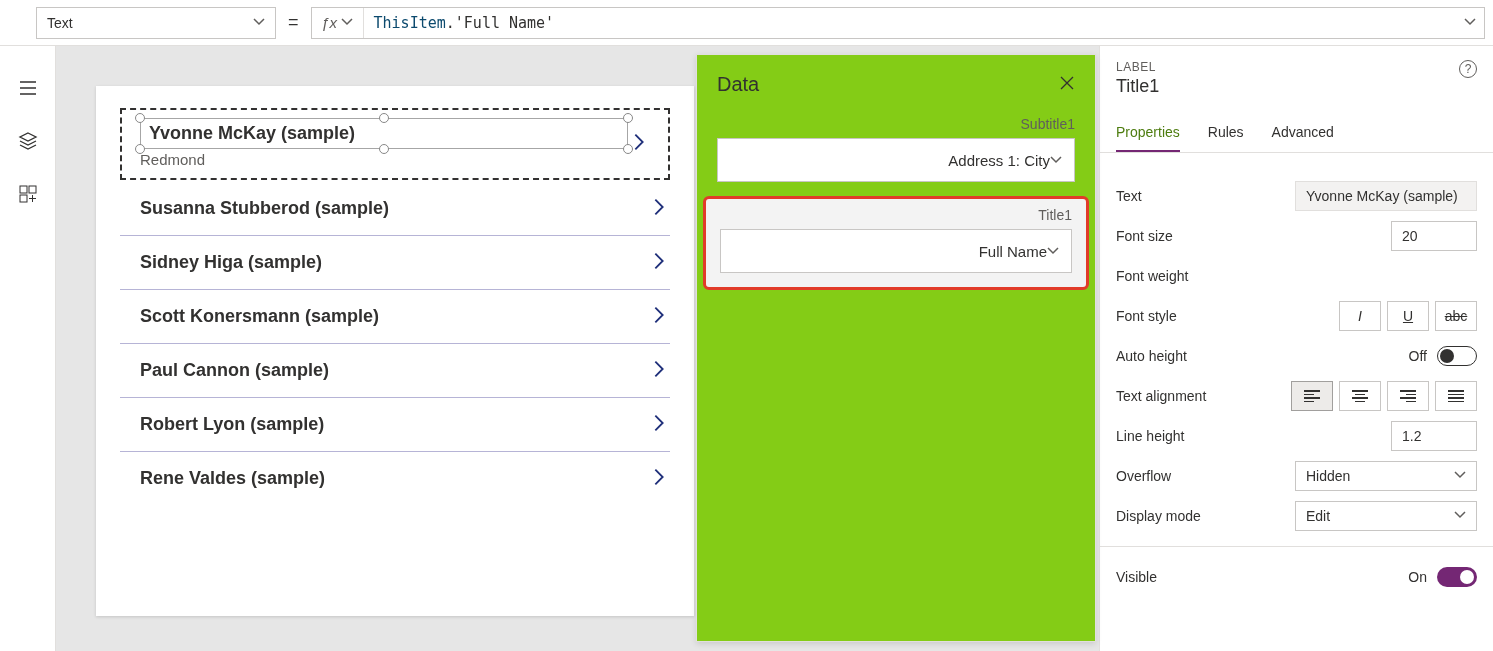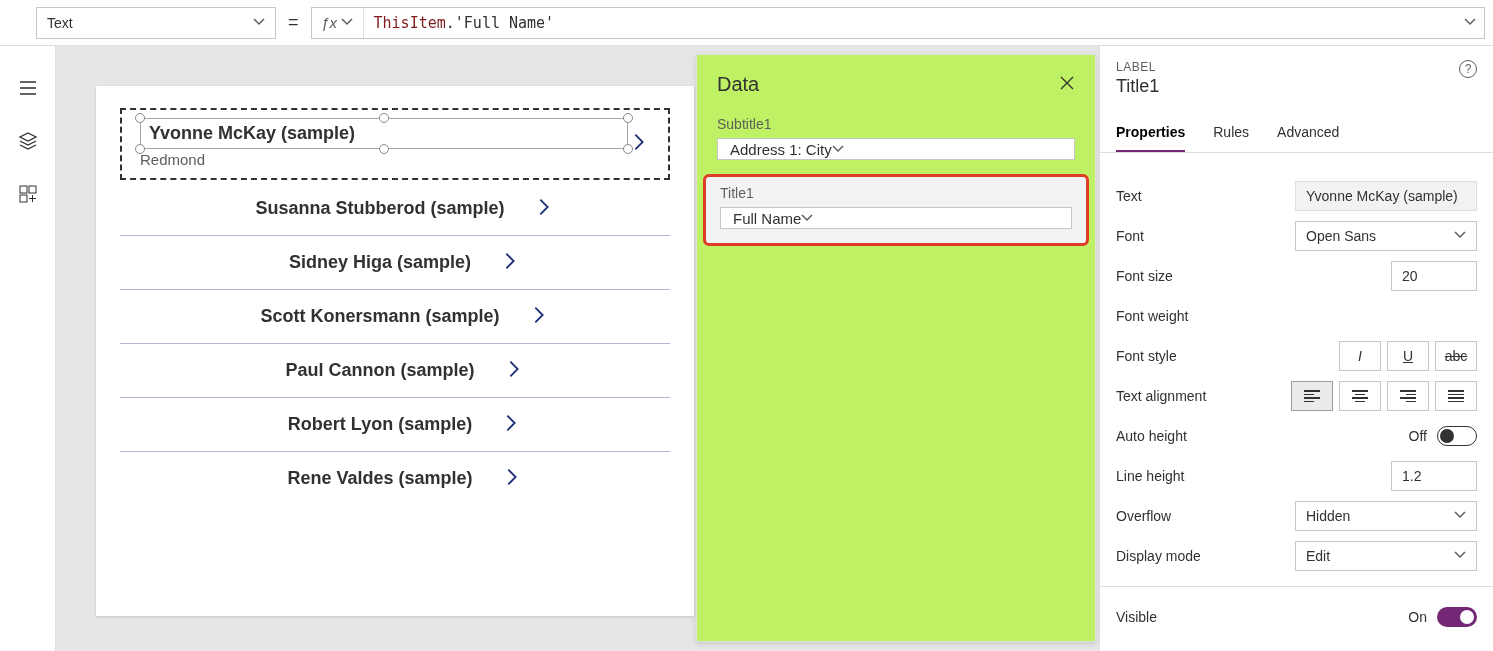--- a/index.html
+++ b/index.html
@@ -5,62 +5,62 @@
   * { box-sizing: border-box; margin: 0; padding: 0; }
   body { font-family: "Segoe UI", Arial, sans-serif; font-size: 14px; color: #323130; background: #fff; width:1493px; height:651px; overflow:hidden; }
 
   
   .formula-bar { display:flex; align-items:center; height:46px; border-bottom:1px solid #e1dfdd; padding:0 8px 0 36px; gap:8px; }
   .prop-select { width:240px; height:32px; border:1px solid #c8c6c4; display:flex; align-items:center; justify-content:space-between; padding:0 10px; background:#fff; }
   .eq { font-size:18px; color:#323130; padding:0 4px; }
   .fx-box { display:flex; align-items:center; height:32px; border:1px solid #c8c6c4; flex:1; background:#fff;justify-content:flex-end; }
   .fx-lbl { width:52px; display:flex; align-items:center; justify-content:center; gap:4px; border-right:1px solid #e1dfdd; height:100%; font-style:italic; color:#605e5c; font-size:15px;}
   .fx-input { flex:1; font-family: Consolas, monospace; font-size:15px; padding:0 10px; white-space:pre;}
-  .tok-kw { color:#7f1d1d; }
+  .tok-kw { color:#0c4a6e; }
   .fx-chevron { width:28px; text-align:center; color:#605e5c; }
 
   
   .main { display:flex; height:605px; }
   .rail { width:56px; border-right:1px solid #e1dfdd; display:flex; flex-direction:column; align-items:center; gap:28px; padding-top:32px; color:#323130; font-size:18px;}
   .rail svg { width:20px; height:20px; }
 
   .canvas-wrap { flex:1; background:#e6e6e6; position:relative; padding:40px 0 0 40px; }
   .canvas { background:#fff; width:598px; height:530px; box-shadow:0 1px 3px rgba(0,0,0,0.15); padding:22px 24px; }
 
-  .g-item { border-bottom:1px solid #b6b4d6; padding:14px 0 14px 20px; display:flex; align-items:center; justify-content:center;gap:28px; }
+  .g-item { border-bottom:1px solid #b6b4d6; padding:14px 0 14px 20px; display:flex; align-items:center; justify-content:space-between;gap:28px; }
   .g-item:last-child { border-bottom:none;}
   .g-title { font-size:18px; font-weight:600; color:#323130; }
   .g-sub { font-size:15px; color:#605e5c; margin-top:2px;}
   .g-chevron svg { width:22px; height:22px; stroke:#1f2f7a; fill:none;}
 
   .selected-box { border:2px dashed #323130; padding:8px 18px 10px 18px; margin-bottom:2px; position:relative; }
   .selected-inner { border:1px solid #a6a6a6; padding:4px 8px; position:relative;}
   .handle { width:10px; height:10px; background:#fff; border:1px solid #888; border-radius:50%; position:absolute;}
   .h-tl{top:-6px;left:-6px;} .h-tm{top:-6px;left:50%;margin-left:-5px;} .h-tr{top:-6px;right:-6px;}
   .h-bl{bottom:-6px;left:-6px;} .h-bm{bottom:-6px;left:50%;margin-left:-5px;} .h-br{bottom:-6px;right:-6px;}
 
   
-  .data-pane { position:absolute; top:8px; left:640px; width:400px; height:588px; background:#bef264; border:1px solid #e1dfdd; box-shadow:0 2px 6px rgba(0,0,0,0.12); }
+  .data-pane { position:absolute; top:8px; left:640px; width:400px; height:588px; background:#84cc16; border:1px solid #e1dfdd; box-shadow:0 2px 6px rgba(0,0,0,0.12); }
   .data-head { display:flex; align-items:center; justify-content:space-between; padding:18px 20px 14px 20px; }
   .data-head h3{ font-size:20px; font-weight:400; }
   .d-close svg{width:16px;height:16px;}
   .d-group { padding:6px 20px 14px 20px; }
   .d-group.hl { border:3px solid #e13b29; border-radius:6px; margin:0 6px; padding:8px 14px 14px 14px; background:#f3f3f3;}
-  .d-label { font-size:14px; color:#605e5c; margin-bottom:6px;}
-  .d-select { height:22px; border:1px solid #c8c6c4; background:#fff; display:flex; align-items:center; justify-content:flex-start; padding:0 12px; font-size:15px;}
+  .d-label { font-size:14px; color:#605e5c; margin-bottom:6px;text-align:right;}
+  .d-select { height:44px; border:1px solid #c8c6c4; background:#fff; display:flex; align-items:center; justify-content:flex-end; padding:0 12px; font-size:15px;}
 
   
   .propspane { width:394px; border-left:1px solid #e1dfdd; display:flex; flex-direction:column;gap:11px; }
   .pp-head { padding:14px 16px 0 16px; display:flex; justify-content:space-between; align-items:flex-start;}
   .pp-type { font-size:12px; color:#605e5c; letter-spacing:0.5px;}
   .pp-name { font-size:18px; color:#323130; margin-top:2px;}
   .help-icon { width:18px;height:18px;border:1px solid #605e5c;border-radius:50%;font-size:12px;display:flex;align-items:center;justify-content:center;color:#605e5c;}
   .pp-tabs { display:flex; gap:28px; padding:16px 16px 0 16px; border-bottom:1px solid #e1dfdd;}
   .pp-tab { font-size:14px; color:#323130; padding-bottom:10px; }
-  .pp-tab.active { font-weight:700; border-bottom:2px solid #742774; color:#000000;}
+  .pp-tab.active { font-weight:400; border-bottom:2px solid #742774; color:#4d7c0f;}
   .pp-body { padding:12px 16px; overflow:auto; flex:1;}
   .prow { display:flex; align-items:center; justify-content:space-between; min-height:40px; }
   .prow label{ font-size:14px; color:#323130;}
   .pval-box { height:30px; border:1px solid #c8c6c4; display:flex; align-items:center; padding:0 10px; min-width:86px; background:#fff; font-size:14px;}
   .pval-box.wide{ width:182px; justify-content:space-between;}
   .pval-box.narrow{ width:86px;}
   .pval-box.ro{ background:#f3f2f1; border-color:#e1dfdd;}
   .btn-group{display:flex;gap:6px;}
   .sq-btn{width:42px;height:30px;border:1px solid #c8c6c4;background:#fff;display:flex;align-items:center;justify-content:center;font-size:14px;}
   .sq-btn.active{background:#edebe9;border-color:#a19f9d;}
@@ -223,46 +223,44 @@
       <div class="pp-tab">Advanced</div>
     </div>
     <div class="pp-body">
       <div class="prow">
         <label>Text</label>
         <div class="pval-box wide ro">
             <span>Yvonne McKay (sample)</span>
           </div>
       </div>
       <div class="prow">
-        <label>Font</label>
-        <div class="pval-box wide">
-          <span>Open Sans</span>
-          <span class="chevd"><svg viewBox="0 0 12 12">
-                <path d="M1 3l5 5 5-5" stroke="#605e5c" fill="none" stroke-width="1.5"></path>
-              </svg></span>
-        </div>
-      </div>
-      <div class="prow">
         <label>Font size</label>
         <div class="pval-box narrow">
             <span>20</span>
           </div>
       </div>
       <div class="prow">
         <label>Font weight</label>
       </div>
       <div class="prow">
         <label>Font style</label>
         <div class="btn-group">
           <div class="sq-btn italic">I</div>
           <div class="sq-btn underline">U</div>
           <div class="sq-btn strike">abc</div>
         </div>
       </div>
       <div class="prow">
+        <label>Auto height</label>
+        <div class="toggle-wrap">
+          <span>Off</span>
+          <span class="toggle off"></span>
+        </div>
+      </div>
+      <div class="prow">
         <label>Text alignment</label>
         <div class="btn-group">
           <div class="sq-btn active">
               <div class="align-ico">
                 <span style="width:100%"></span>
                 <span style="width:60%"></span>
                 <span style="width:100%"></span>
                 <span style="width:60%"></span>
               </div>
             </div>
@@ -283,27 +281,20 @@
               </div>
             </div>
           <div class="sq-btn">
               <div class="align-ico">
                 <span style="width:100%"></span>
                 <span style="width:100%"></span>
                 <span style="width:100%"></span>
                 <span style="width:100%"></span>
               </div>
             </div>
-        </div>
-      </div>
-      <div class="prow">
-        <label>Auto height</label>
-        <div class="toggle-wrap">
-          <span>Off</span>
-          <span class="toggle off"></span>
         </div>
       </div>
       <div class="prow">
         <label>Line height</label>
         <div class="pval-box narrow">
             <span>1.2</span>
           </div>
       </div>
       <div class="prow">
         <label>Overflow</label>

